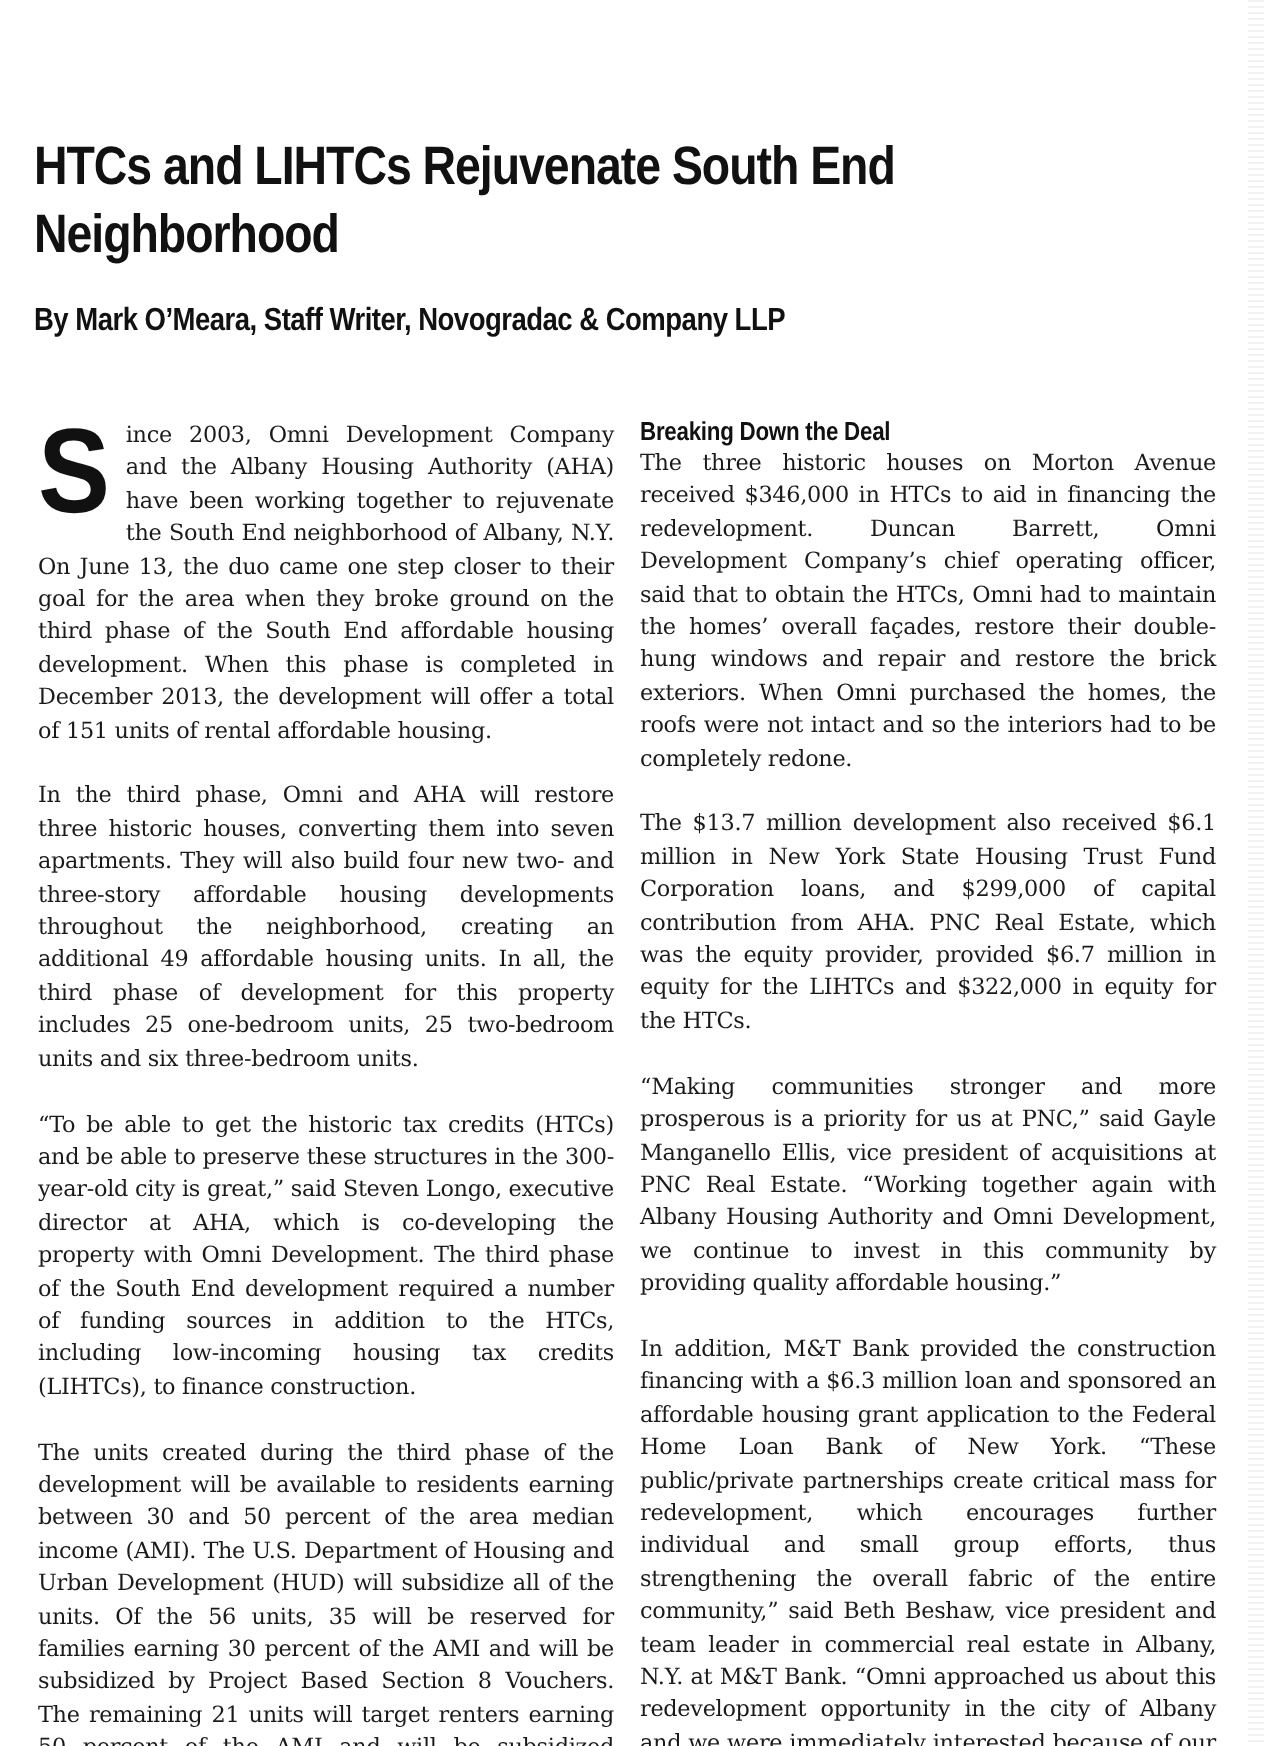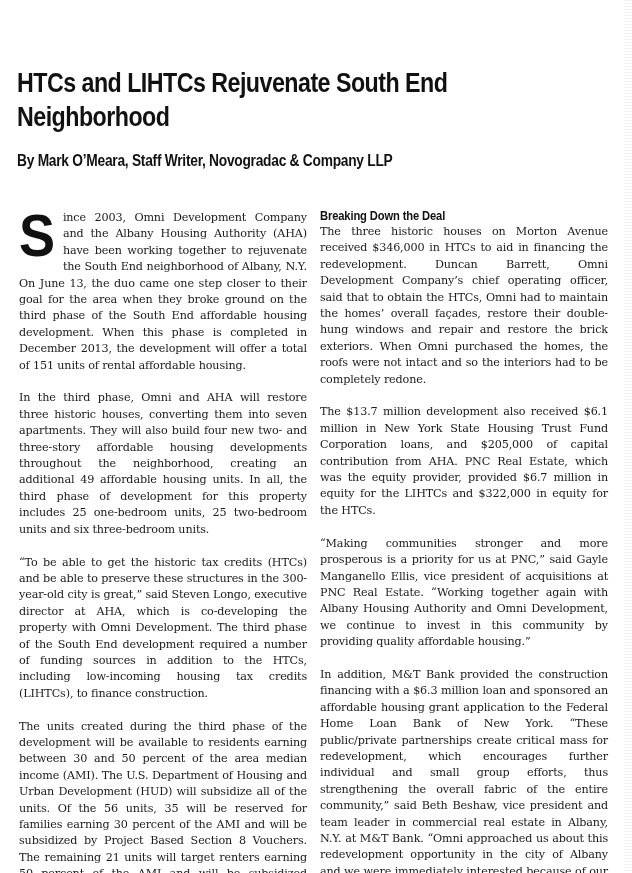--- a/index.html
+++ b/index.html
@@ -61,19 +61,19 @@
     <span class="dropcap">S</span><span>ince 2003, Omni Development Company and the Albany Housing Authority (AHA) have been working together to rejuvenate the South End neighborhood of Albany, N.Y. On June 13, the duo came one step closer to their goal for the area when they broke ground on the third phase of the South End affordable housing development. When this phase is completed in December 2013, the development will offer a total of 151 units of rental affordable housing.</span>
   </p>
   <p>In the third phase, Omni and AHA will restore three historic houses, converting them into seven apartments. They will also build four new two- and three-story affordable housing developments throughout the neighborhood, creating an additional 49 affordable housing units. In all, the third phase of development for this property includes 25 one-bedroom units, 25 two-bedroom units and six three-bedroom units.</p>
   <p>“To be able to get the historic tax credits (HTCs) and be able to preserve these structures in the 300-year-old city is great,” said Steven Longo, executive director at AHA, which is co-developing the property with Omni Development. The third phase of the South End development required a number of funding sources in addition to the HTCs, including low-incoming housing tax credits (LIHTCs), to finance construction.</p>
   <p>The units created during the third phase of the development will be available to residents earning between 30 and 50 percent of the area median income (AMI). The U.S. Department of Housing and Urban Development (HUD) will subsidize all of the units. Of the 56 units, 35 will be reserved for families earning 30 percent of the AMI and will be subsidized by Project Based Section 8 Vouchers. The remaining 21 units will target renters earning 50 percent of the AMI and will be subsidized through AHA’s Annual Contribution Contract (ACC) with HUD.</p>
 </div>
 
 <div class="col col-right">
   <div class="section-head">Breaking Down the Deal</div>
   <p>The three historic houses on Morton Avenue received $346,000 in HTCs to aid in financing the redevelopment. Duncan Barrett, Omni Development Company’s chief operating officer, said that to obtain the HTCs, Omni had to maintain the homes’ overall façades, restore their double-hung windows and repair and restore the brick exteriors. When Omni purchased the homes, the roofs were not intact and so the interiors had to be completely redone.</p>
-  <p>The $13.7 million development also received $6.1 million in New York State Housing Trust Fund Corporation loans, and $205,000 of capital contribution from AHA. PNC Real Estate, which was the equity provider, provided $6.7 million in equity for the LIHTCs and $322,000 in equity for the HTCs.</p>
+  <p>The $13.7 million development also received $6.1 million in New York State Housing Trust Fund Corporation loans, and $299,000 of capital contribution from AHA. PNC Real Estate, which was the equity provider, provided $6.7 million in equity for the LIHTCs and $322,000 in equity for the HTCs.</p>
   <p>“Making communities stronger and more prosperous is a priority for us at PNC,” said Gayle Manganello Ellis, vice president of acquisitions at PNC Real Estate. “Working together again with Albany Housing Authority and Omni Development, we continue to invest in this community by providing quality affordable housing.”</p>
   <p>In addition, M&amp;T Bank provided the construction financing with a $6.3 million loan and sponsored an affordable housing grant application to the Federal Home Loan Bank of New York. “These public/private partnerships create critical mass for redevelopment, which encourages further individual and small group efforts, thus strengthening the overall fabric of the entire community,” said Beth Beshaw, vice president and team leader in commercial real estate in Albany, N.Y. at M&amp;T Bank. “Omni approached us about this redevelopment opportunity in the city of Albany and we were immediately interested because of our relationship with the client and our mission as a community bank.”</p>
 </div>
 
 <div class="continued">continued on page 63</div>
 <div class="edge-shadow"></div>
 
 </body></html>

